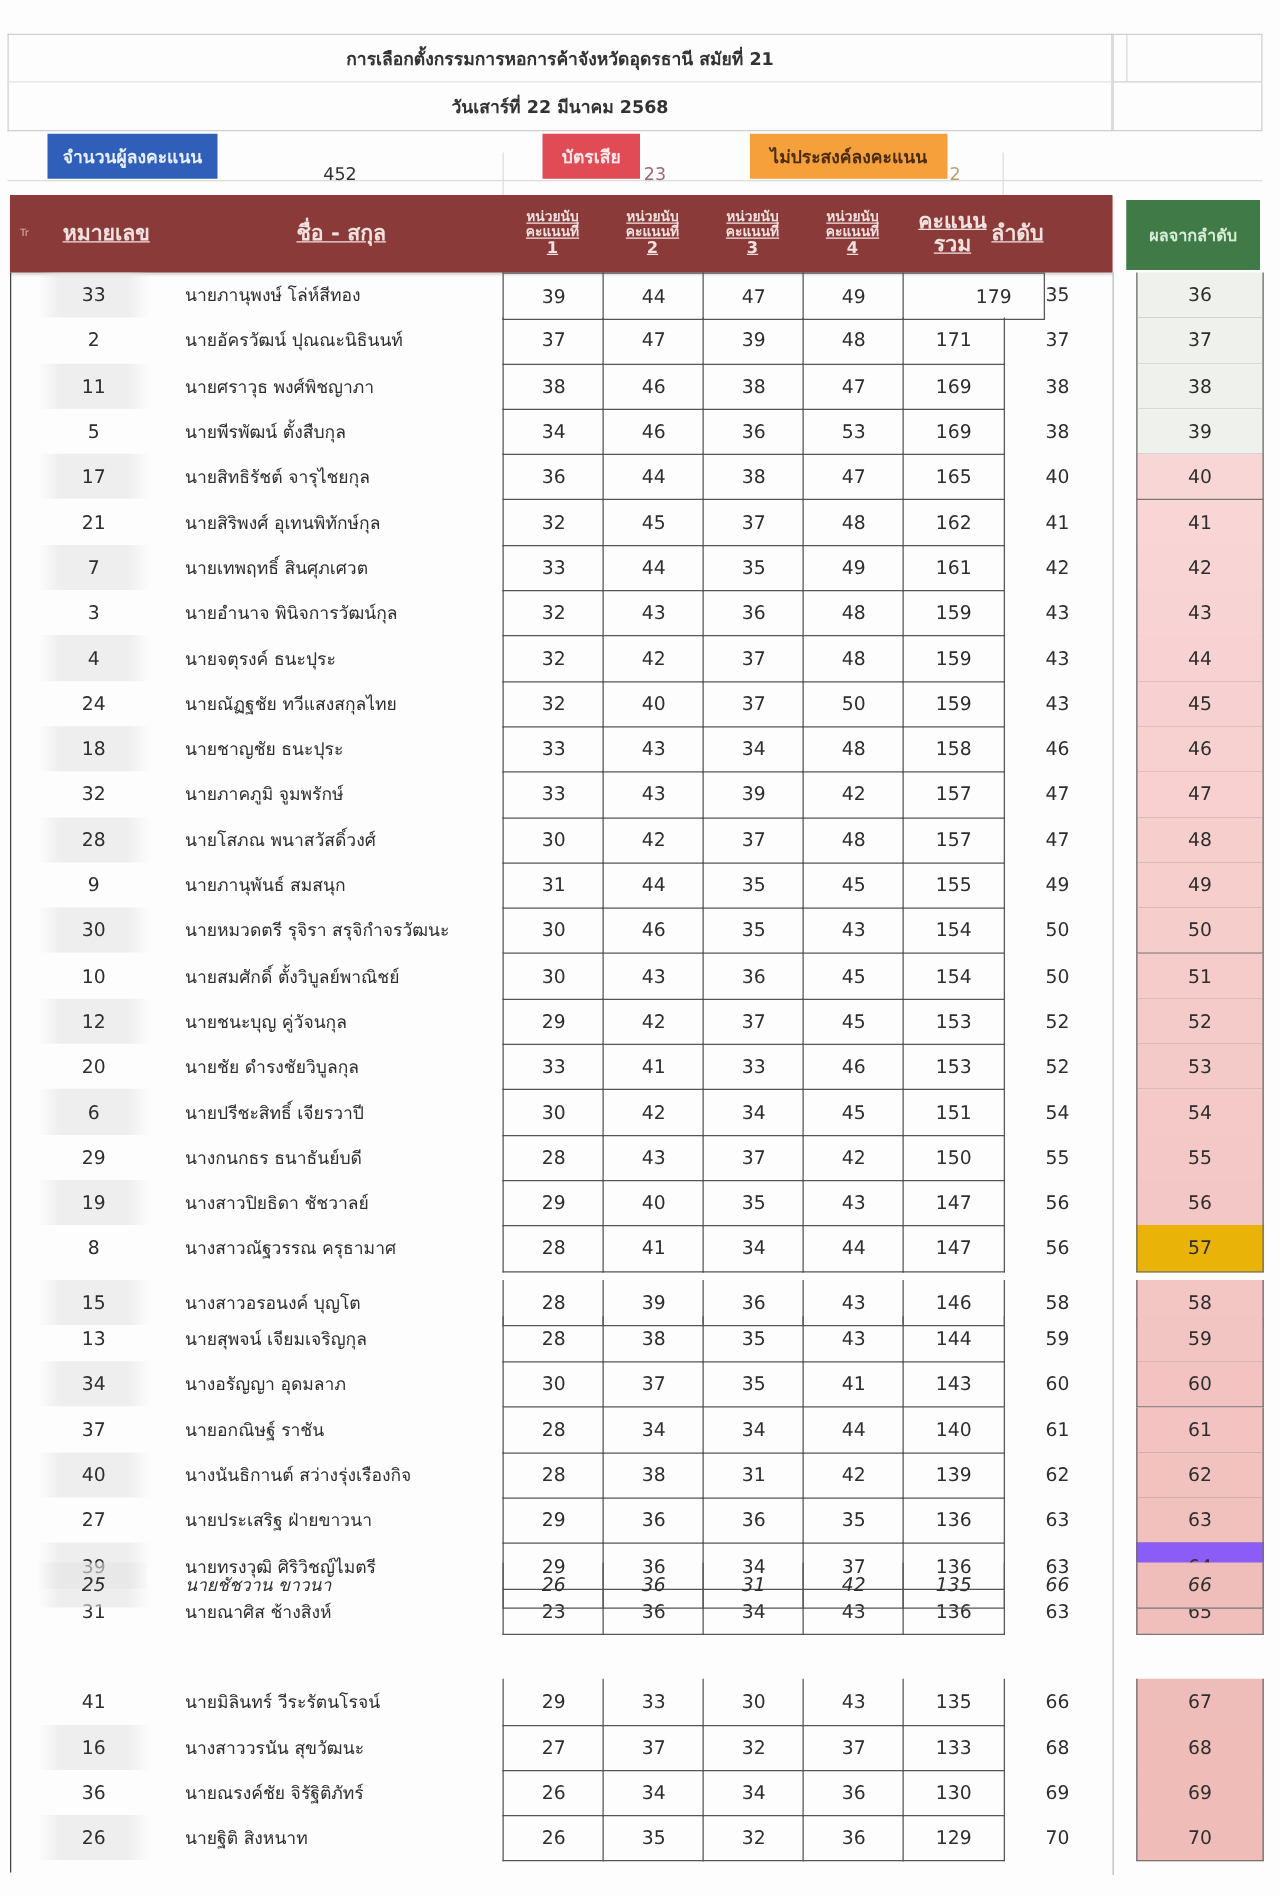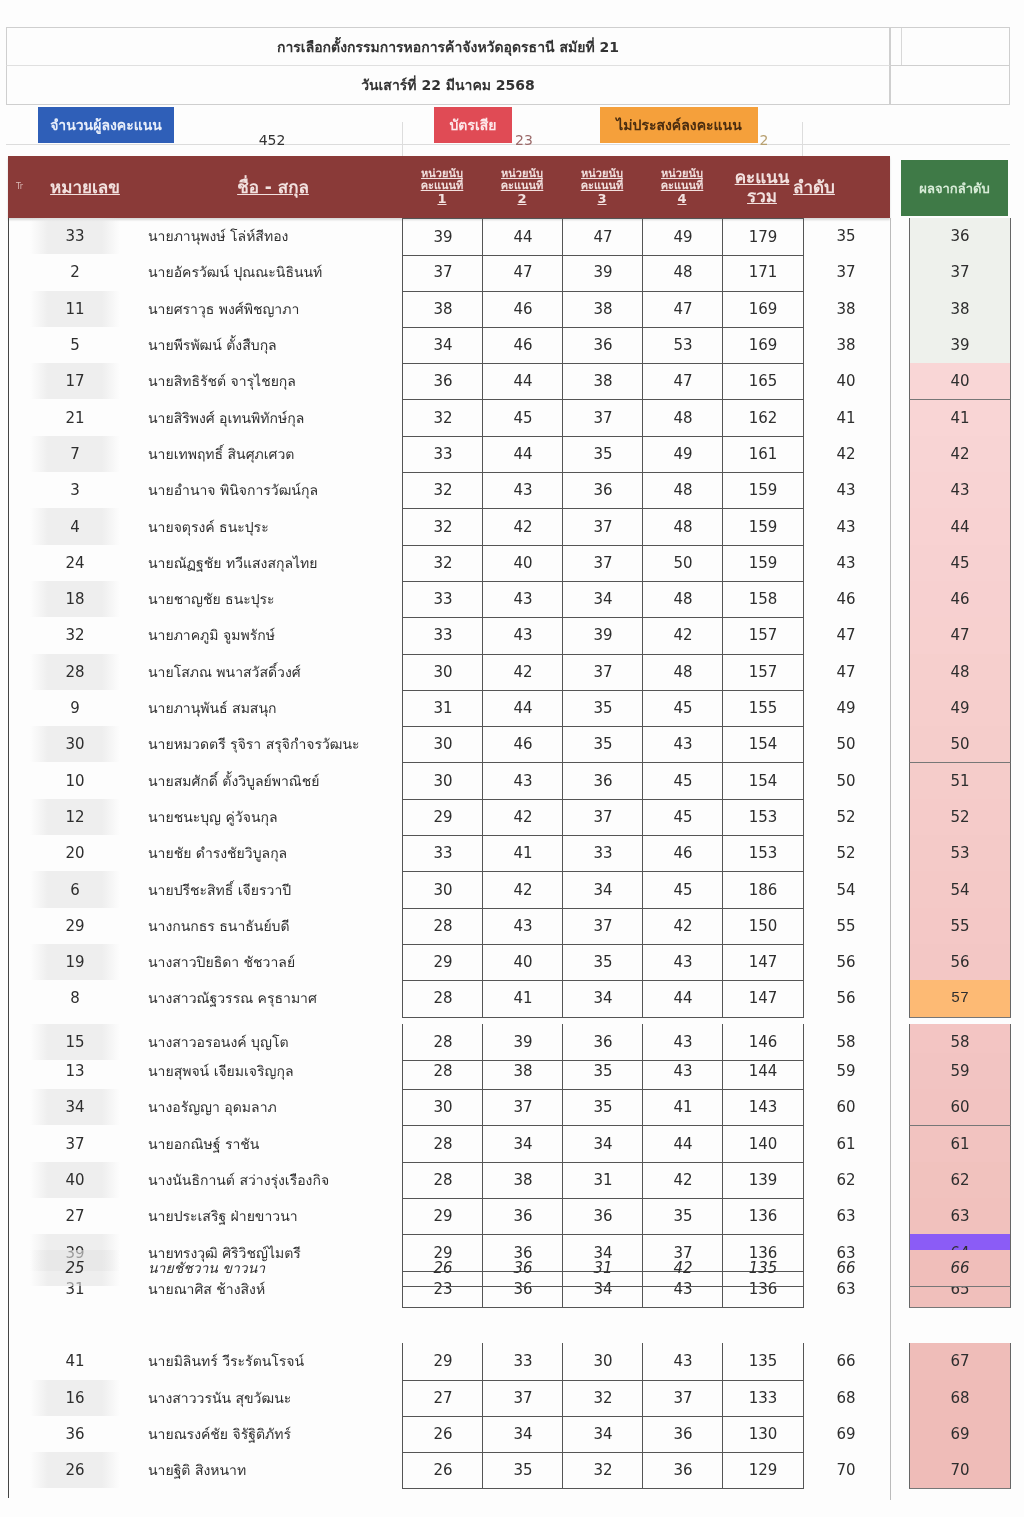--- a/index.html
+++ b/index.html
@@ -109,21 +109,21 @@
 <div class="abs sep-line"></div>
 
 <div id="rows">
     <div class="row shade" style="top: 0px;">
       <div class="cell c-no">33</div>
       <div class="cell c-name">นายภานุพงษ์ โล่ห์สีทอง</div>
       <div class="cell c-s1 grid" style="border-top: 1px solid rgb(85, 85, 85);">39</div>
       <div class="cell c-s2 grid" style="border-top: 1px solid rgb(85, 85, 85);">44</div>
       <div class="cell c-s3 grid" style="border-top: 1px solid rgb(85, 85, 85);">47</div>
       <div class="cell c-s4 grid" style="border-top: 1px solid rgb(85, 85, 85);">49</div>
-      <div class="cell c-tot grid" style="border-top: 1px solid rgb(85, 85, 85);">179</div>
+      <div class="cell c-tot grid" style="border-top: 1px solid rgb(85, 85, 85); padding-left: 32px;">179</div>
       <div class="cell c-rank">35</div>
       <div class="cell c-res" style="background: rgb(238, 241, 236);">36</div>
     </div>
     <div class="row" style="top: 36.3px;">
       <div class="cell c-no">2</div>
       <div class="cell c-name">นายอัครวัฒน์ ปุณณะนิธินนท์</div>
       <div class="cell c-s1 grid">37</div>
       <div class="cell c-s2 grid">47</div>
       <div class="cell c-s3 grid">39</div>
       <div class="cell c-s4 grid">48</div>
@@ -307,21 +307,21 @@
       <div class="cell c-rank">52</div>
       <div class="cell c-res" style="background: rgb(244, 202, 200);">53</div>
     </div>
     <div class="row shade" style="top: 653.4px;">
       <div class="cell c-no">6</div>
       <div class="cell c-name">นายปรีชะสิทธิ์ เจียรวาปี</div>
       <div class="cell c-s1 grid">30</div>
       <div class="cell c-s2 grid">42</div>
       <div class="cell c-s3 grid">34</div>
       <div class="cell c-s4 grid">45</div>
-      <div class="cell c-tot grid">186</div>
+      <div class="cell c-tot grid">151</div>
       <div class="cell c-rank">54</div>
       <div class="cell c-res" style="background: rgb(244, 201, 199);">54</div>
     </div>
     <div class="row" style="top: 689.7px;">
       <div class="cell c-no">29</div>
       <div class="cell c-name">นางกนกธร ธนาธันย์บดี</div>
       <div class="cell c-s1 grid">28</div>
       <div class="cell c-s2 grid">43</div>
       <div class="cell c-s3 grid">37</div>
       <div class="cell c-s4 grid">42</div>
@@ -342,21 +342,21 @@
     </div>
     <div class="row" style="top: 762.3px;">
       <div class="cell c-no">8</div>
       <div class="cell c-name">นางสาวณัฐวรรณ ครุธามาศ</div>
       <div class="cell c-s1 grid">28</div>
       <div class="cell c-s2 grid">41</div>
       <div class="cell c-s3 grid">34</div>
       <div class="cell c-s4 grid">44</div>
       <div class="cell c-tot grid">147</div>
       <div class="cell c-rank">56</div>
-      <div class="cell c-res" style="background: #fdba74; font-family: Liberation Mono, monospace;">57</div>
+      <div class="cell c-res" style="background: #eab308;">57</div>
     </div>
     <div class="row shade" style="top: 806px;">
       <div class="cell c-no">15</div>
       <div class="cell c-name">นางสาวอรอนงค์ บุญโต</div>
       <div class="cell c-s1 grid">28</div>
       <div class="cell c-s2 grid">39</div>
       <div class="cell c-s3 grid">36</div>
       <div class="cell c-s4 grid">43</div>
       <div class="cell c-tot grid">146</div>
       <div class="cell c-rank">58</div>

